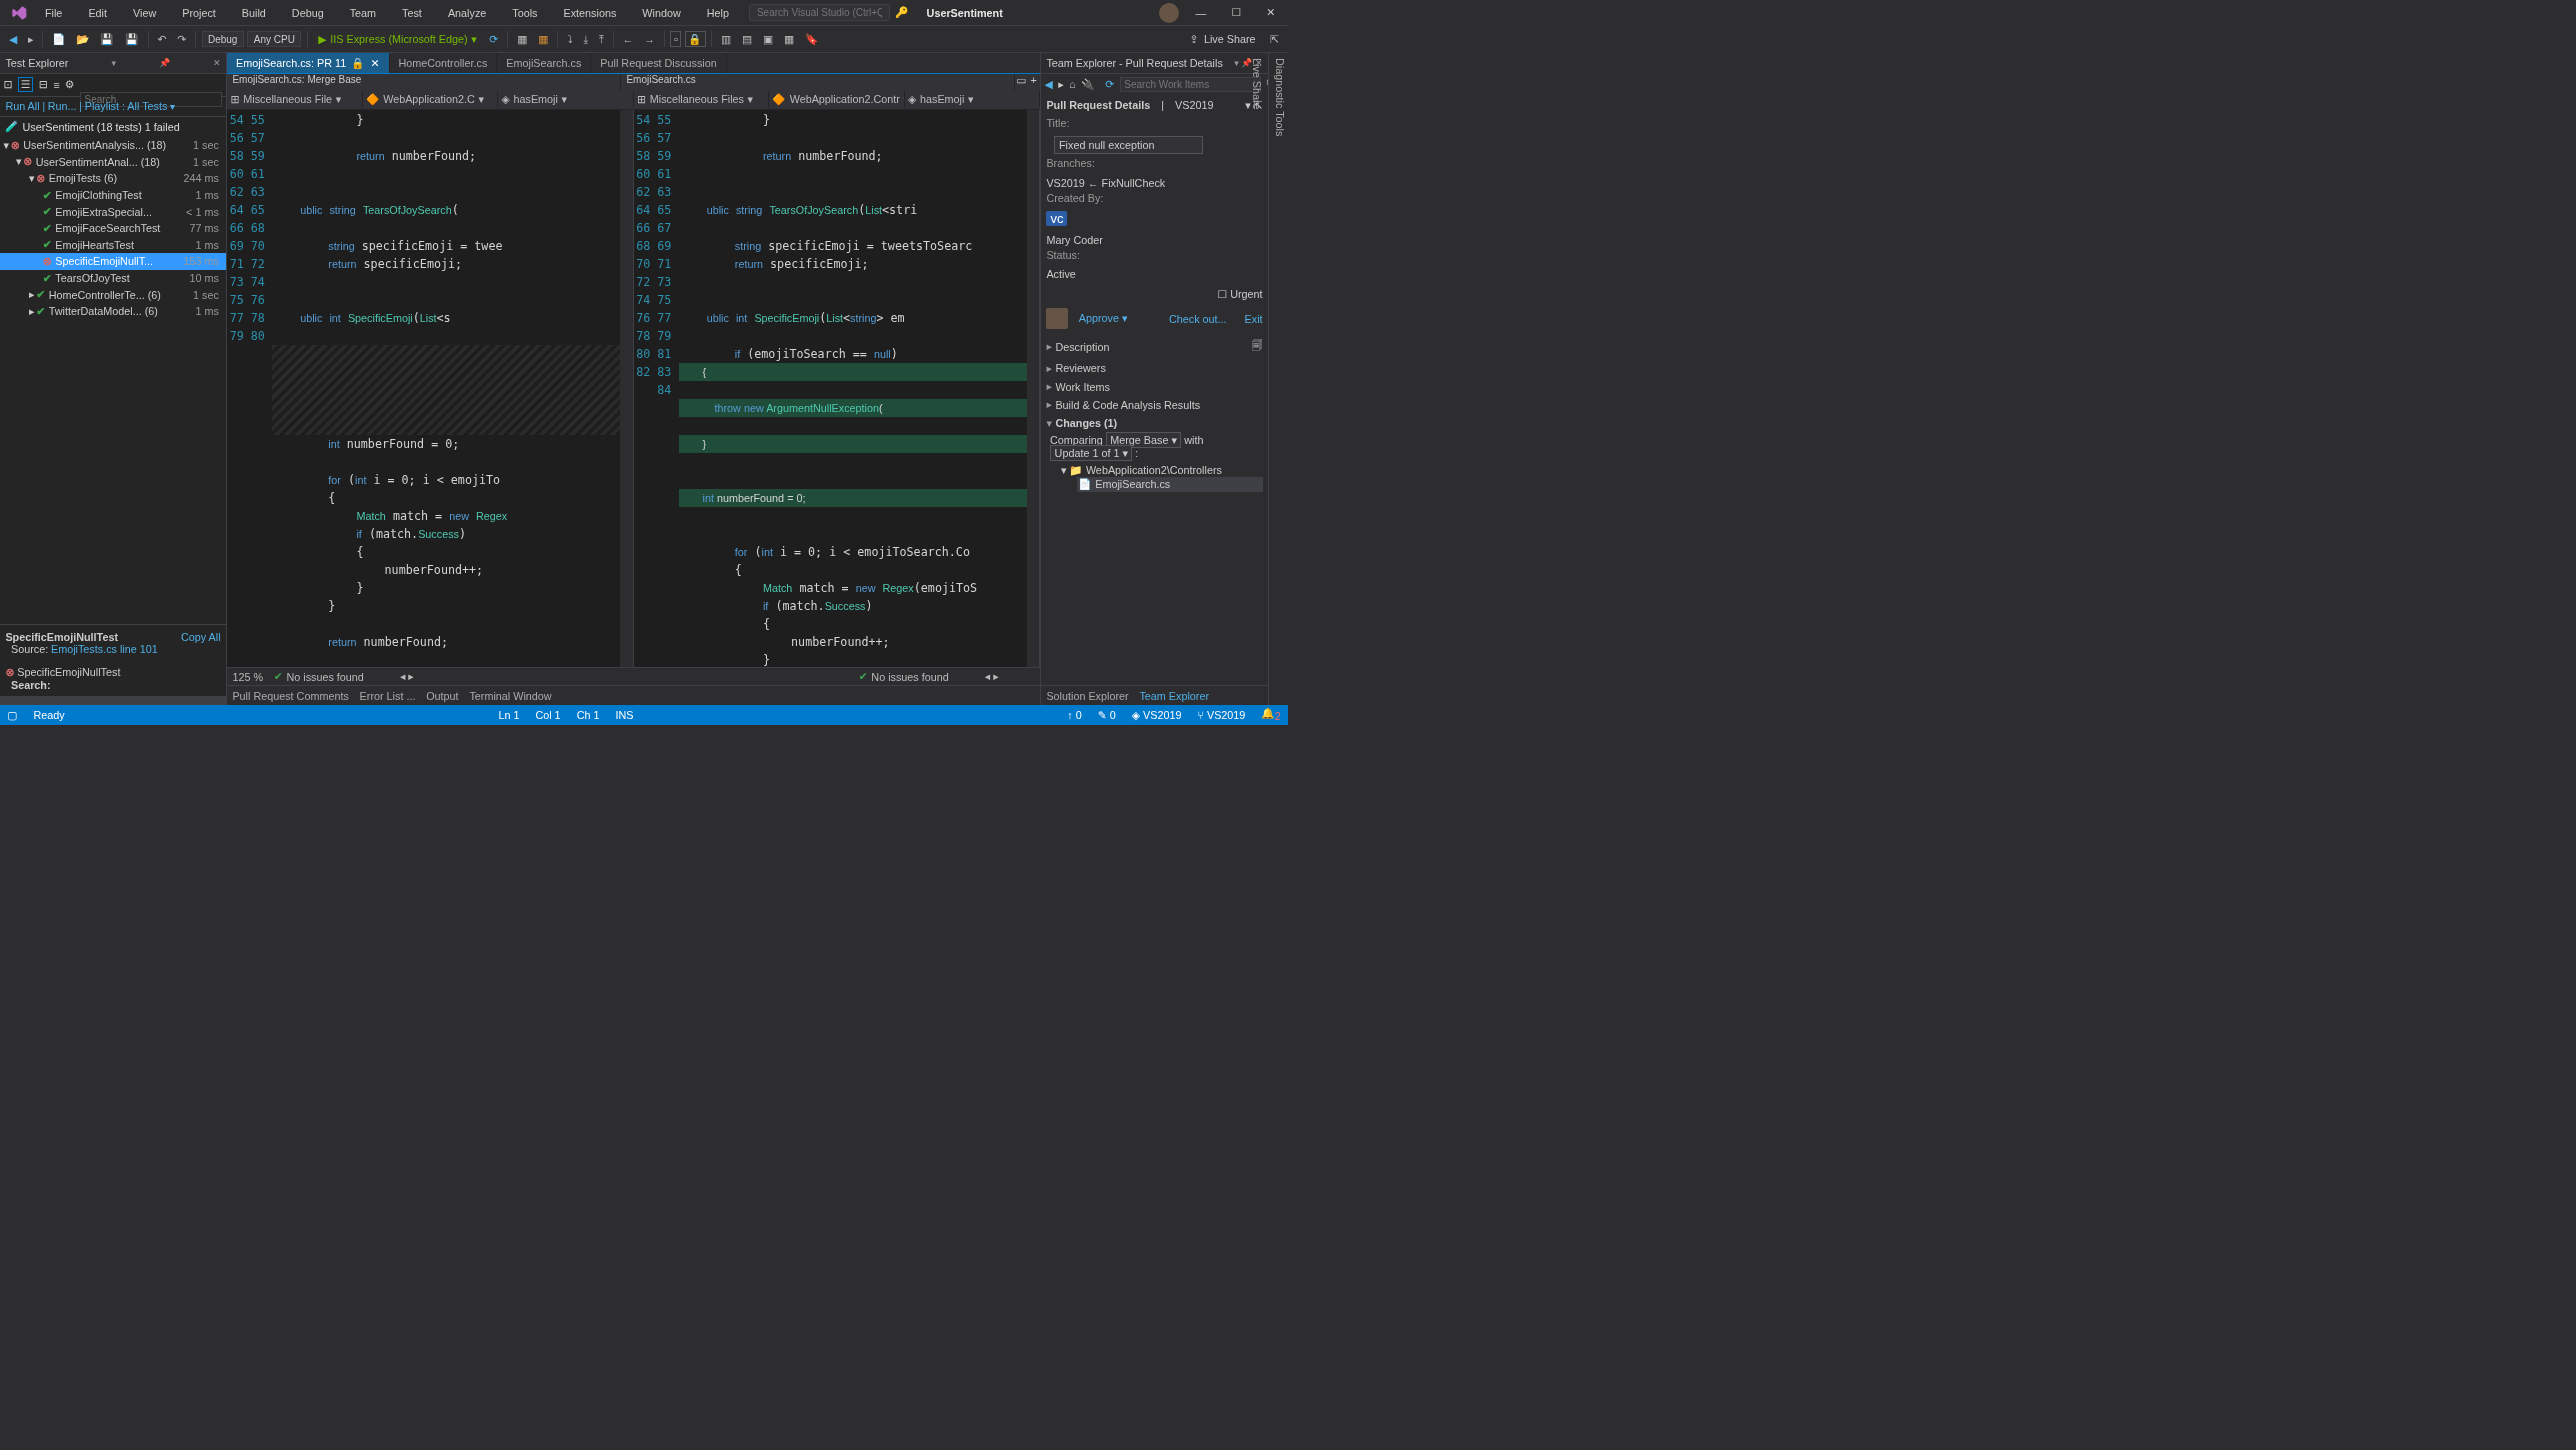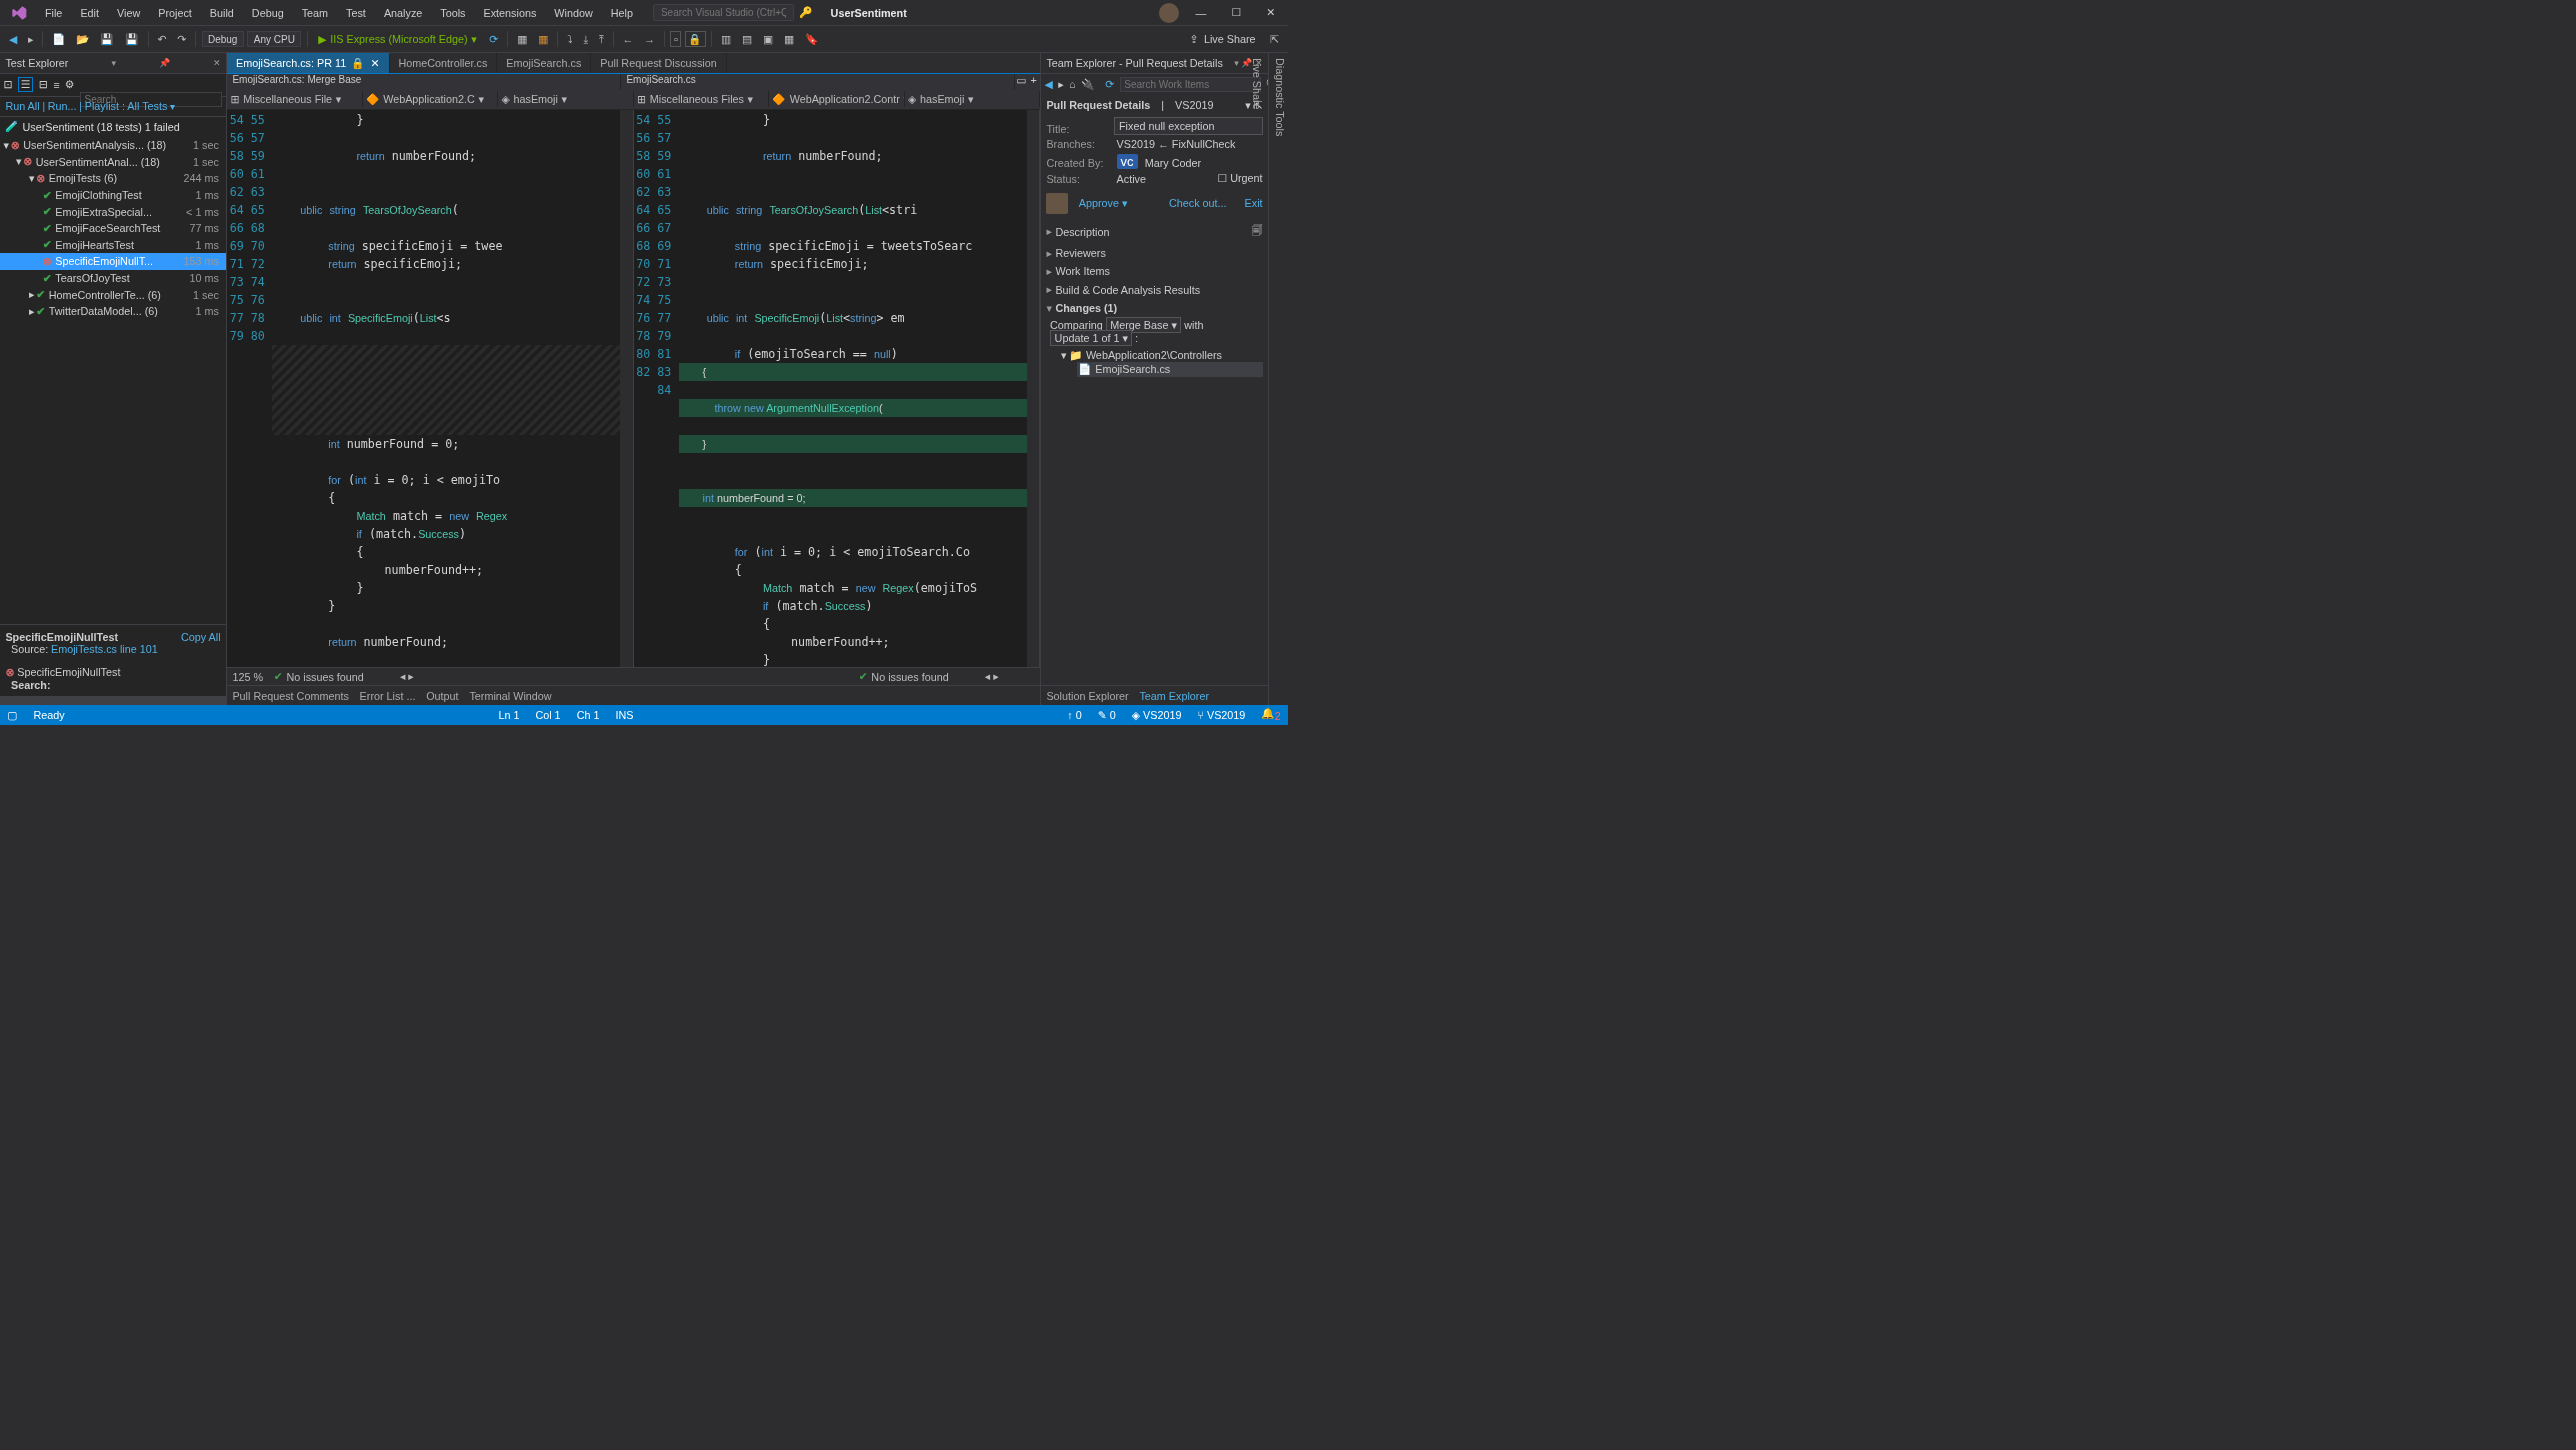--- a/index.html
+++ b/index.html
@@ -1,19 +1,19 @@
 <!DOCTYPE html>
 <html><head>
 <meta charset="utf-8">
 <style>
 * { margin:0; padding:0; box-sizing:border-box; font-family:"Segoe UI",Arial,sans-serif; font-size:10.8px; }
 body { background:#2d2d30; color:#ccc; width:1288px; height:725px; overflow:hidden; display:flex; flex-direction:column; }
 .titlebar { height:26px; background:#2d2d30; display:flex; align-items:center; padding:0 3.6px; border-bottom:0.9px solid #3f3f46; }
 .titlebar .vs-logo { width:18px; height:18px; margin:0 7.2px; display:flex; align-items:center; }
-.titlebar .menu { display:flex; gap:0; }
+.titlebar .menu { display:flex; gap:8px; }
 .titlebar .menu span { padding:3.6px 9px; cursor:pointer; color:#ccc; }
 .titlebar .search { margin-left:10.8px; background:#333337; border:0.9px solid #3f3f46; padding:1.8px 7.2px; color:#999; width:141px; font-size:10px; border-radius:1.8px; }
 .titlebar .keyicon { margin-left:5.4px; color:#aaa; }
 .titlebar .proj { margin-left:18px; color:#e8e8e8; font-weight:600; }
 .titlebar .rcontrols { margin-left:auto; display:flex; align-items:center; gap:7.2px; }
 .titlebar .rcontrols .avatar { width:20px; height:20px; border-radius:50%; background:#654; }
 .titlebar .rcontrols .wbtn { padding:3.6px 9px; color:#ccc; }
 .toolbar { height:27px; background:#2d2d30; display:flex; align-items:center; padding:0 5.4px; gap:3.6px; border-bottom:0.9px solid #3f3f46; }
 .toolbar .sep { width:0.9px; height:16px; background:#3f3f46; margin:0 1.8px; }
 .toolbar .tbtn { padding:1.8px 3.6px; color:#bbb; display:flex; align-items:center; }
@@ -60,21 +60,21 @@
 .vscroll { width:12.5px; background:#2d2d30; }
 .edstatus { height:18px; background:#2d2d30; display:flex; align-items:center; padding:0 5.4px; font-size:10px; color:#bbb; border-top:0.9px solid #3f3f46; }
 .edstatus .zoom { margin-right:10.8px; }
 .edstatus .noissues { color:#3fa34d; margin-right:3.6px; }
 
 .teamex { width:228px; background:#2d2d30; display:flex; flex-direction:column; border-left:0.9px solid #3f3f46; }
 .teamex .tb2 { height:21.5px; display:flex; align-items:center; padding:0 3.6px; gap:5.4px; }
 .teamex .tb2 input { flex:1; background:#333337; border:0.9px solid #3f3f46; color:#999; padding:0.9px 3.6px; font-size:10px; }
 .teamex .sectitle { padding:3.6px 5.4px; color:#ccc; display:flex; align-items:center; gap:11px; }
 .teamex .bluebar { background:#2d2d30; }
-.teamex .field { display:flex; align-items:flex-end; padding:1.8px 5.4px; gap:7.2px; font-size:10px; }
+.teamex .field { display:flex; align-items:flex-start; padding:1.8px 5.4px; gap:7.2px; font-size:10px;flex-direction:column; }
 .teamex .field .lbl { color:#999; width:63px; }
 .teamex .field input { flex:1; background:#333337; border:0.9px solid #555; color:#ccc; padding:1.8px 3.6px;margin-left:8px; }
 .teamex .actions { display:flex; align-items:center; gap:10.8px; padding:5.4px; }
 .teamex .actions .approve { color:#4fb0e6; }
 .teamex .actions .link { color:#4fb0e6; margin-left:auto; }
 .teamex .acc { padding:2.7px 5.4px; color:#ccc; font-size:10px; display:flex; align-items:center; gap:3.6px; }
 .teamex .acc .chev { color:#999; }
 .teamex .changes { padding:1.8px 9px; font-size:10px; }
 .teamex .changes .dd2 { background:#333337; border:0.9px solid #555; padding:0.9px 3.6px; }
 .teamex .ftree { padding:1.8px 5.4px 1.8px 20px; font-size:10px; }

